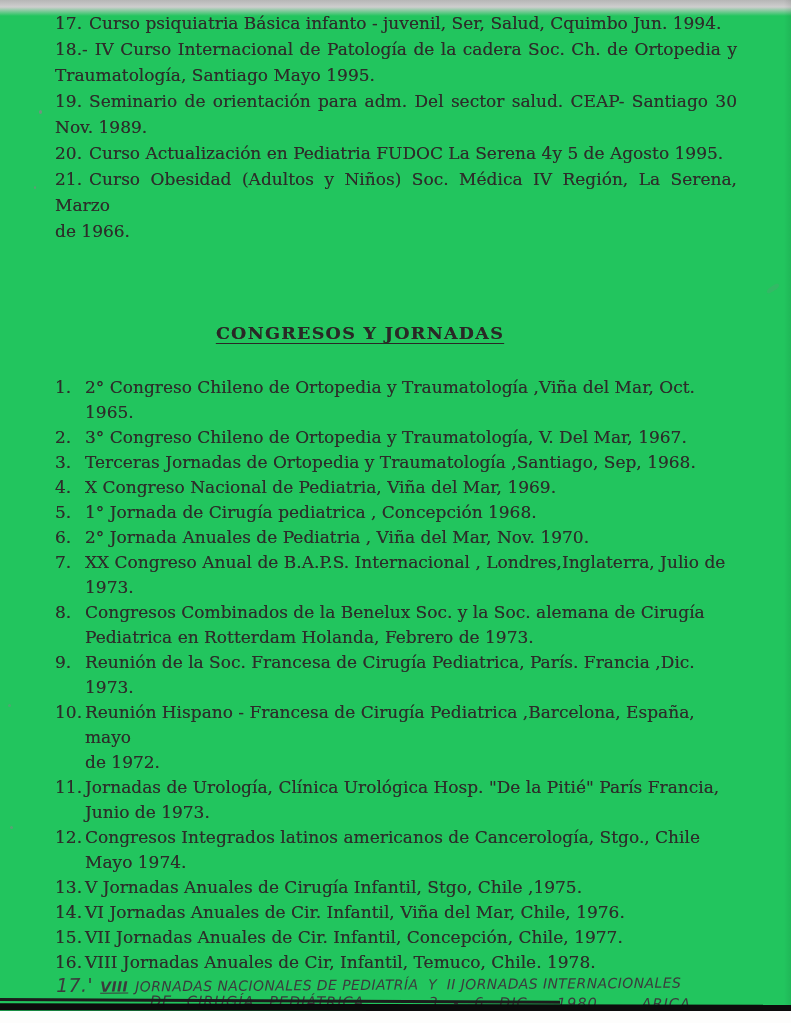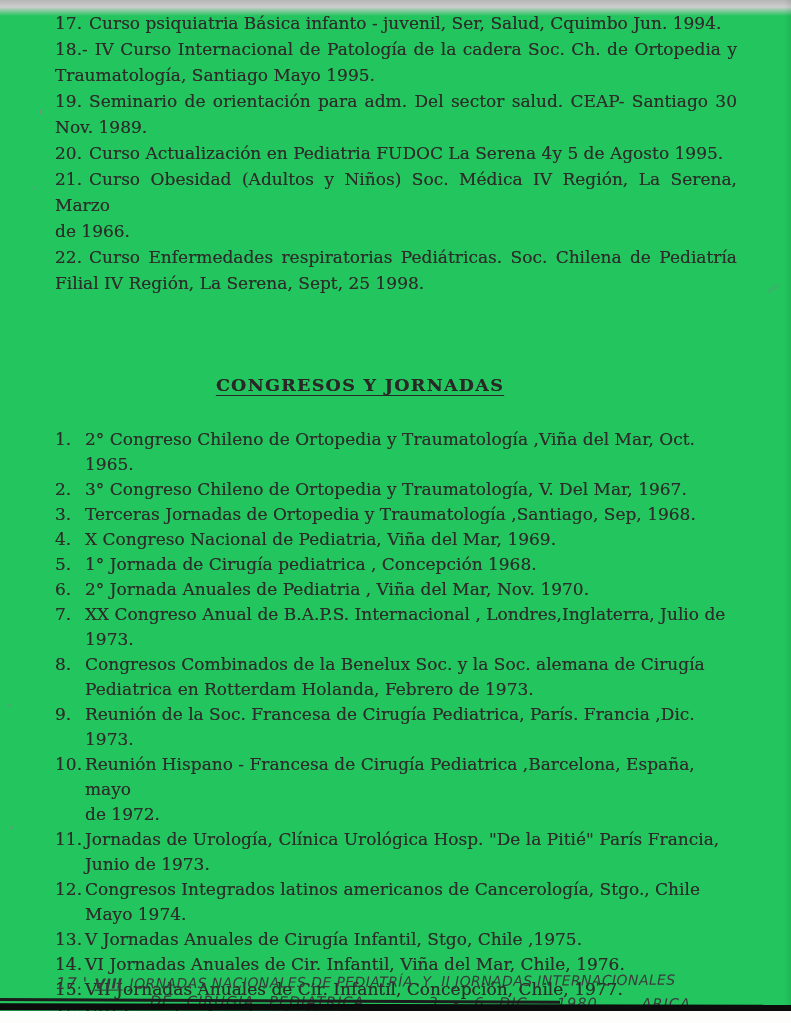--- a/index.html
+++ b/index.html
@@ -45,21 +45,21 @@
   .hand {
     position:absolute; font-family:"DejaVu Sans","Liberation Sans",sans-serif;
     font-style:italic; color:#3b3b3d; white-space:pre;
   }
   .hand1 {
     top:974px; left:56px; font-size:14px; letter-spacing:0.4px;
     display:flex; gap:7px; align-items:baseline;
     transform:rotate(-0.4deg); transform-origin:left top;
   }
   .hand1 .hand-roman { text-decoration:underline; font-weight:bold;text-align:right; }
-  .hand1 .hand-prefix { font-size:16px; }
+  .hand1 .hand-prefix { font-size:19px; }
   .hand2 {
     top:993px; left:150px; font-size:14.5px; letter-spacing:1px; word-spacing:9px;
     transform:rotate(0.3deg); transform-origin:left top;
   }
   .scan-thin-line {
     position:absolute; top:998px; left:0; width:560px; height:2.5px;
     background:#1c1c1c; transform:rotate(0.28deg); transform-origin:left center;
   }
   .scan-bottom-bar {
     position:absolute; top:1004px; left:0; width:791px; height:7px;
@@ -100,24 +100,20 @@
       <div class="course-item">
         <div class="cline"><span class="num">19.</span><span>Seminario de orientación para adm. Del sector salud. CEAP- Santiago 30</span></div>
         <div class="cline last"><span>Nov. 1989.</span></div>
       </div>
       <div class="course-item">
         <div class="cline last"><span class="num">20.</span><span>Curso Actualización en Pediatria FUDOC La Serena 4y 5 de Agosto 1995.</span></div>
       </div>
       <div class="course-item">
         <div class="cline"><span class="num">21.</span><span>Curso Obesidad (Adultos y Niños) Soc. Médica IV Región, La Serena, Marzo</span></div>
         <div class="cline last"><span>de 1966.</span></div>
-      </div>
-      <div class="course-item">
-        <div class="cline"><span class="num">22.</span><span>Curso Enfermedades respiratorias Pediátricas. Soc. Chilena de Pediatría</span></div>
-        <div class="cline last"><span>Filial IV Región, La Serena, Sept, 25 1998.</span></div>
       </div>
     </div>
 
     <h2 class="section-title">CONGRESOS Y JORNADAS</h2>
 
     <div class="congress-list">
       <div class="congress-item">
         <span class="num">1.</span>
         <div>2° Congreso Chileno de Ortopedia y Traumatología ,Viña del Mar, Oct. 1965.</div>
       </div>

